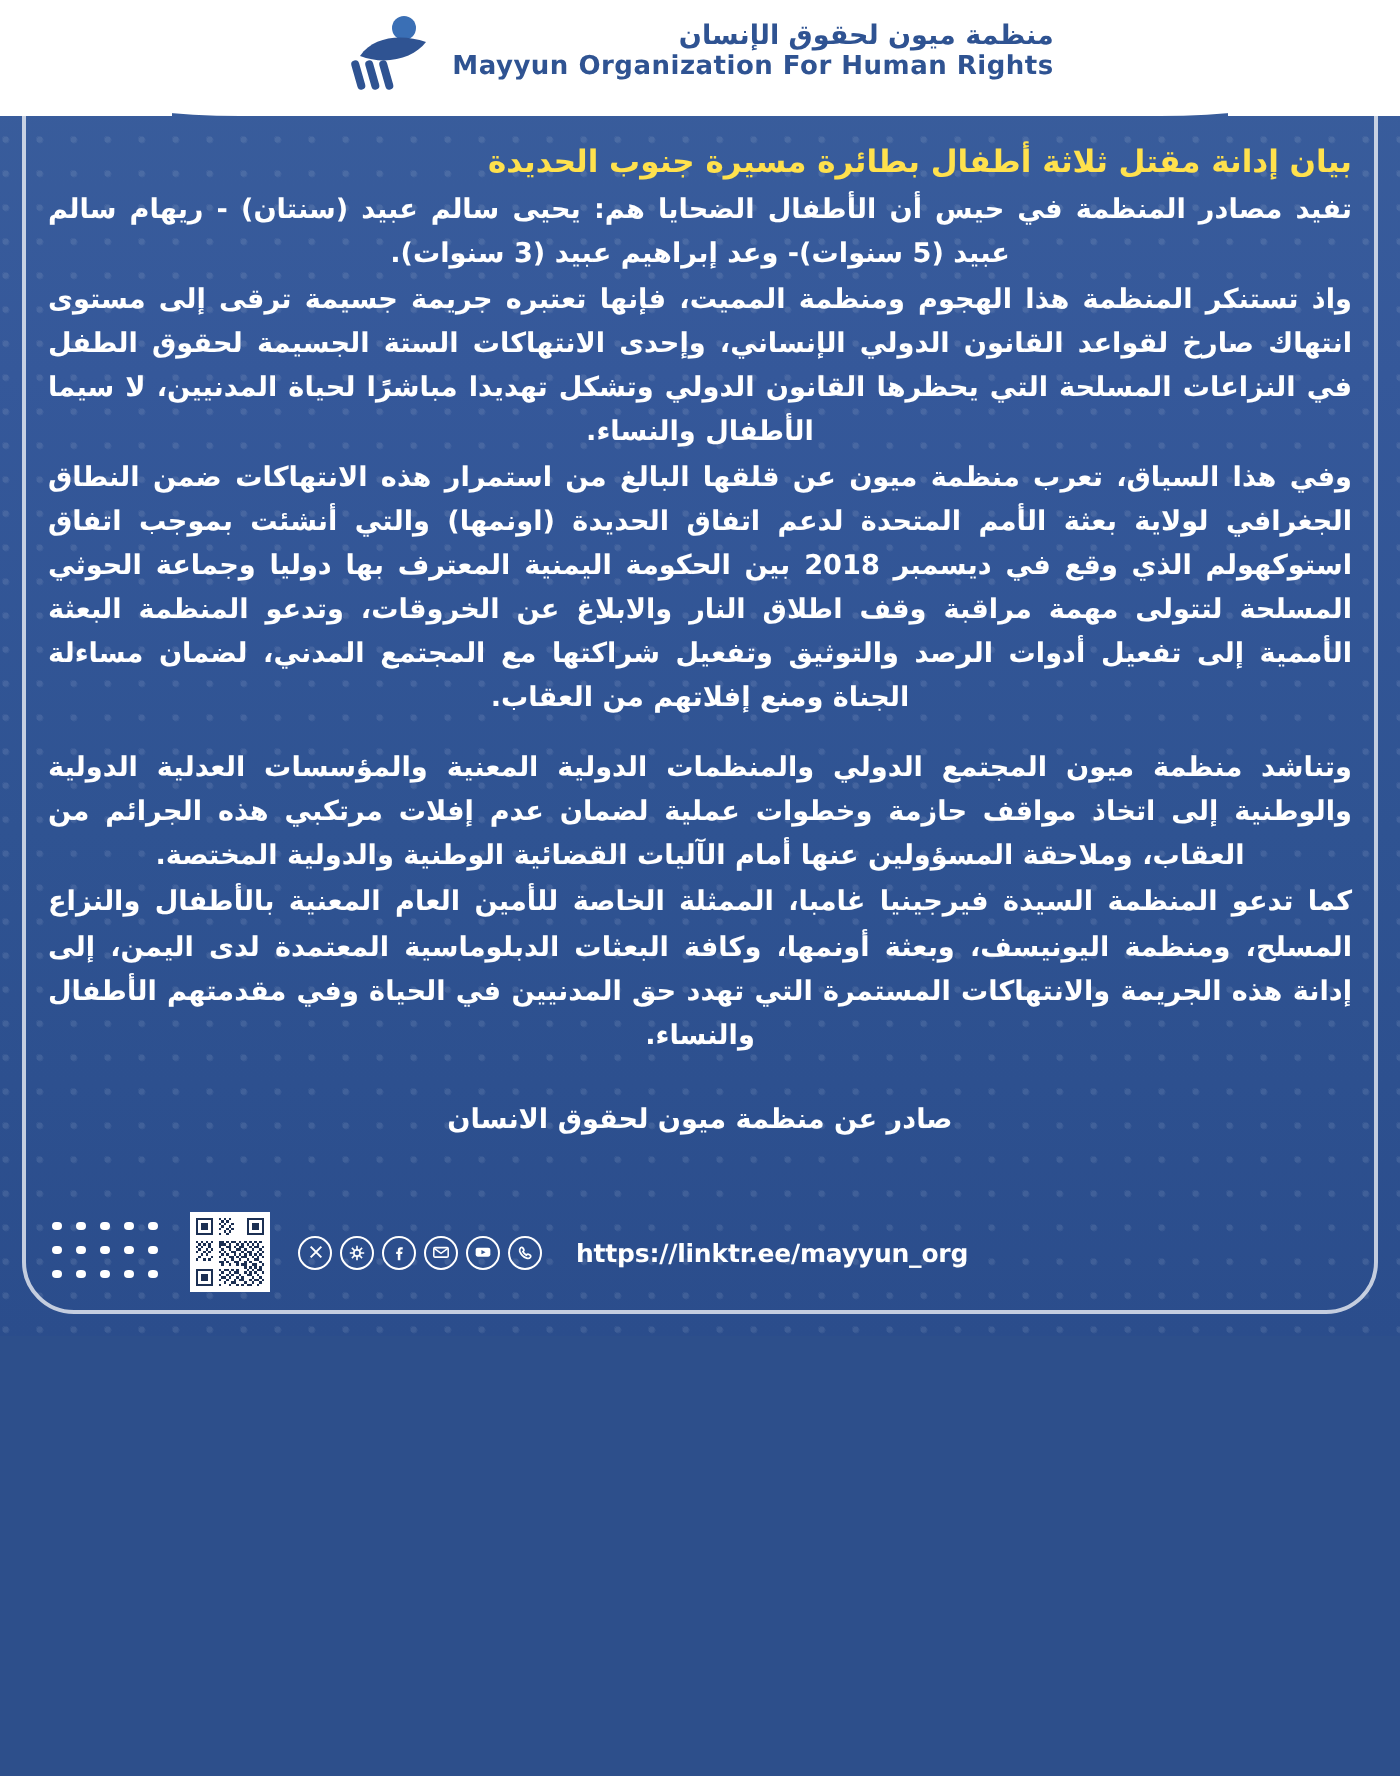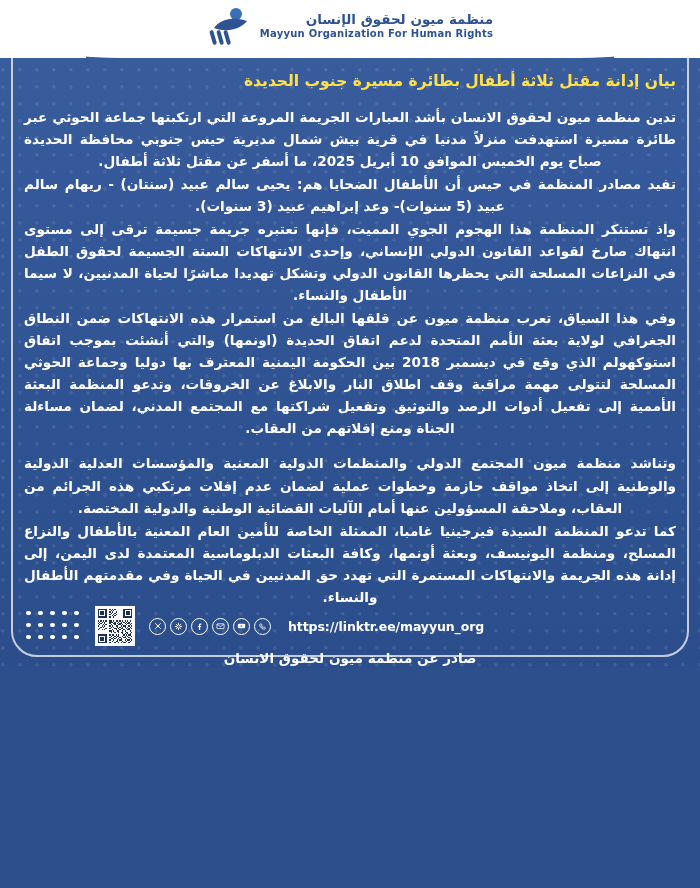--- a/index.html
+++ b/index.html
@@ -71,21 +71,21 @@
 
   .logo-text { text-align: right; line-height: 1.12; }
   .logo-ar {
     font-size: 13.5px;
     font-weight: bold;
     color: #2f5392;
     letter-spacing: 0.2px;
     white-space: nowrap;
   }
   .logo-en {
-    font-size: 10px;
+    font-size: 13px;
     font-weight: bold;
     color: #2f5392;
     letter-spacing: 0.25px;
     white-space: nowrap;
     direction: ltr;
     text-align: center;
     margin-top: 1px;
   }
 
   
@@ -114,21 +114,21 @@
     line-height: 1.62;
     text-align: justify;
     text-align-last: center;
     margin-top: 9px;
     letter-spacing: 0.05px;
   }
   .para.tight { margin-top: 1px; }
   .para.gap   { margin-top: 13px; }
 
   .sign {
-    margin-top: 39px;
+    margin-top: 20px;
     text-align: center;
     color: #ffffff;
     font-size: 13.6px;
     font-weight: bold;
     line-height: 1.62;
   }
   .sign .date { direction: rtl; }
 
   
   .footer {
@@ -209,23 +209,22 @@
         <rect x="11" y="24" width="4" height="15" rx="2" transform="rotate(-16 13 31)" fill="#2f5392"></rect>
         <rect x="18" y="24" width="4" height="15" rx="2" transform="rotate(-16 20 31)" fill="#2f5392"></rect>
       </svg>
     </div>
   </div>
 
   <div class="content">
 
     <div class="title">بيان إدانة مقتل ثلاثة أطفال بطائرة مسيرة جنوب الحديدة</div>
 
-    <p class="para gap">تدين منظمة ميون لحقوق الانسان بأشد العبارات الجريمة المروعة التي ارتكبتها جماعة الحوثي عبر طائرة مسيرة استهدفت منزلاً مدنيا في قرية بيش شمال مديرية حيس جنوبي محافظة الحديدة صباح يوم الخميس الموافق 10 أبريل 2025، ما أسفر عن مقتل ثلاثة أطفال.</p>
     <p class="para tight">تفيد مصادر المنظمة في حيس أن الأطفال الضحايا هم: يحيى سالم عبيد (سنتان) - ريهام سالم عبيد (5 سنوات)-  وعد إبراهيم عبيد (3 سنوات).</p>
-    <p class="para tight">واذ تستنكر المنظمة هذا الهجوم الجوي المميت، فإنها تعتبره جريمة جسيمة ترقى إلى مستوى انتهاك صارخ لقواعد القانون الدولي الإنساني، وإحدى الانتهاكات الستة الجسيمة لحقوق الطفل في النزاعات المسلحة التي يحظرها القانون الدولي وتشكل تهديدا مباشرًا لحياة المدنيين، لا سيما الأطفال والنساء.</p>
+    <p class="para tight">واذ تستنكر المنظمة هذا الهجوم ومنظمة المميت، فإنها تعتبره جريمة جسيمة ترقى إلى مستوى انتهاك صارخ لقواعد القانون الدولي الإنساني، وإحدى الانتهاكات الستة الجسيمة لحقوق الطفل في النزاعات المسلحة التي يحظرها القانون الدولي وتشكل تهديدا مباشرًا لحياة المدنيين، لا سيما الأطفال والنساء.</p>
     <p class="para tight">وفي هذا السياق، تعرب منظمة ميون عن قلقها البالغ من استمرار هذه الانتهاكات ضمن النطاق الجغرافي لولاية بعثة الأمم المتحدة لدعم اتفاق الحديدة (اونمها) والتي أنشئت بموجب اتفاق استوكهولم الذي وقع في ديسمبر 2018 بين الحكومة اليمنية المعترف بها دوليا وجماعة الحوثي المسلحة لتتولى مهمة مراقبة وقف اطلاق النار والابلاغ عن الخروقات، وتدعو المنظمة البعثة الأممية إلى تفعيل أدوات الرصد والتوثيق وتفعيل شراكتها مع المجتمع المدني، لضمان مساءلة الجناة ومنع إفلاتهم من العقاب.</p>
     <p class="para gap">وتناشد منظمة ميون المجتمع الدولي والمنظمات الدولية المعنية والمؤسسات العدلية الدولية والوطنية إلى اتخاذ مواقف حازمة وخطوات عملية لضمان عدم إفلات مرتكبي هذه الجرائم من العقاب، وملاحقة المسؤولين عنها أمام الآليات القضائية الوطنية والدولية المختصة.</p>
     <p class="para tight">كما تدعو المنظمة السيدة فيرجينيا غامبا، الممثلة الخاصة للأمين العام المعنية بالأطفال والنزاع المسلح، ومنظمة اليونيسف، وبعثة أونمها، وكافة البعثات الدبلوماسية المعتمدة لدى اليمن، إلى إدانة هذه الجريمة والانتهاكات المستمرة التي تهدد حق المدنيين في الحياة وفي مقدمتهم الأطفال والنساء.</p>
 
     <div class="sign">
       <div>صادر عن منظمة ميون لحقوق الانسان</div>
     </div>
 
   </div>
 

